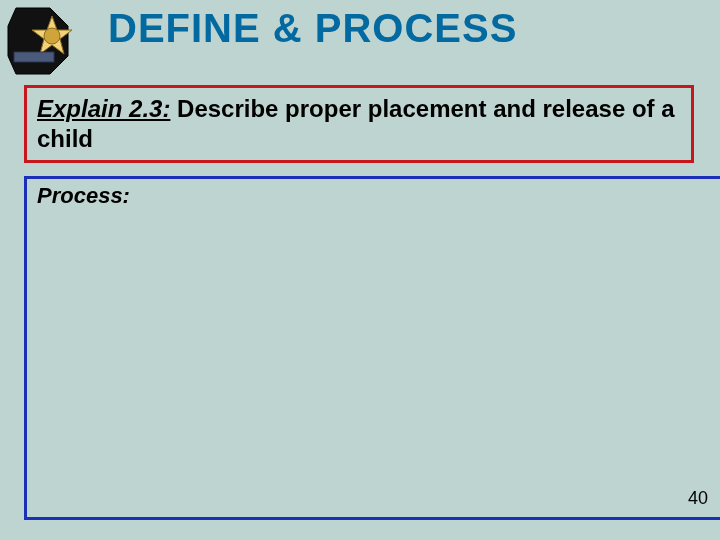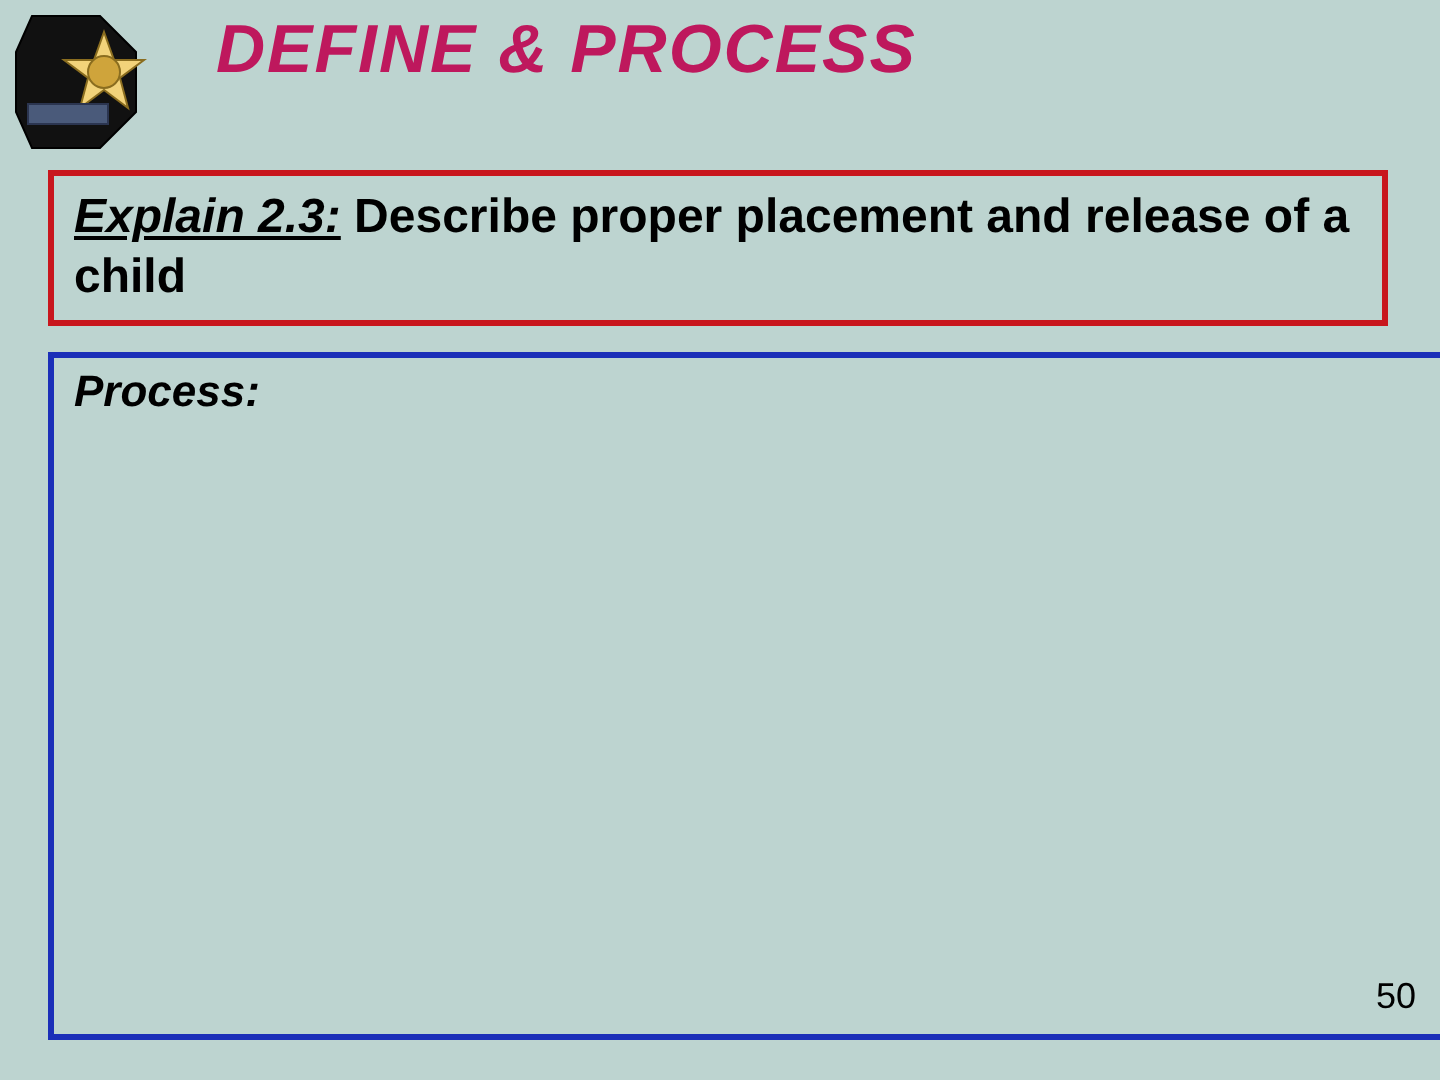--- a/index.html
+++ b/index.html
@@ -22,24 +22,23 @@
     top: 4px;
     left: 6px;
     width: 74px;
     height: 74px;
   }
   .title {
     position: absolute;
     top: 6px;
     left: 108px;
     right: 20px;
-    font-size: 34px;
+    font-size: 40px;
     font-weight: 900;
-    font-style: italic;
-    color: #be185d;
+    color: #0369a1;
     letter-spacing: 1px;
     white-space: nowrap;
   }
   .explain-box {
     position: absolute;
     top: 85px;
     left: 24px;
     width: 670px;
     height: 78px;
     box-sizing: border-box;
@@ -104,16 +103,16 @@
   <div class="title">DEFINE &amp; PROCESS</div>
 
   <div class="explain-box">
     <div class="explain-text">
       <span class="explain-label">Explain 2.3:</span><span class="explain-body"> Describe proper placement and release of a child</span>
     </div>
   </div>
 
   <div class="process-box">
     <div class="process-label">Process:</div>
-    <div class="page-number">50</div>
+    <div class="page-number">40</div>
   </div>
 
 </div>
 
 </body></html>

